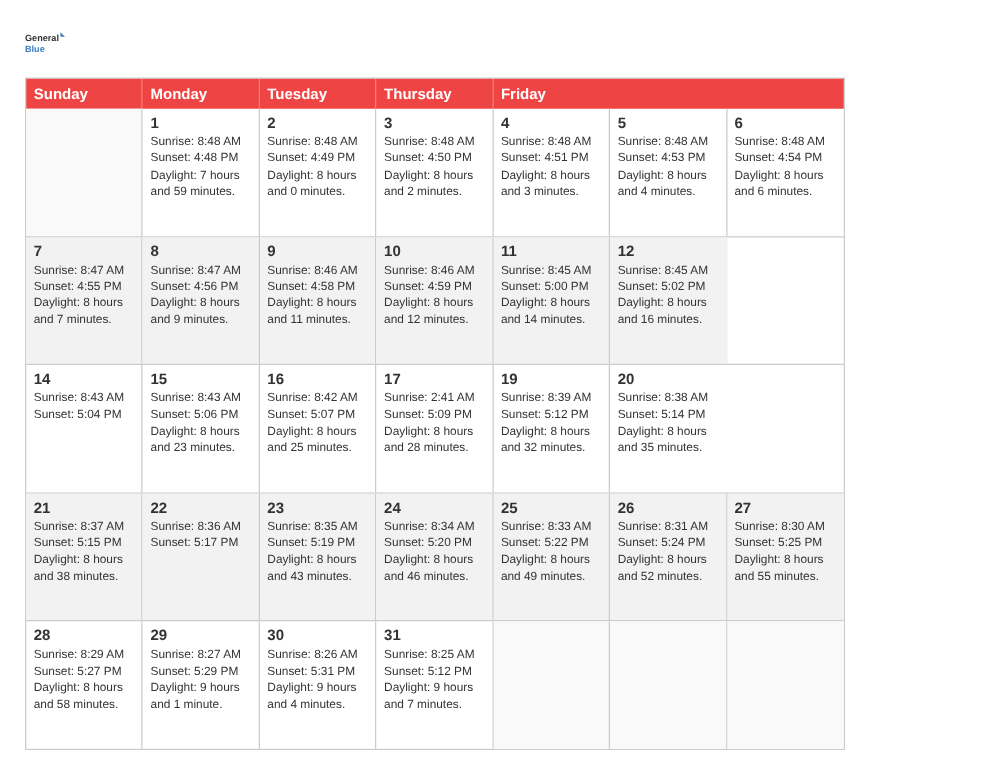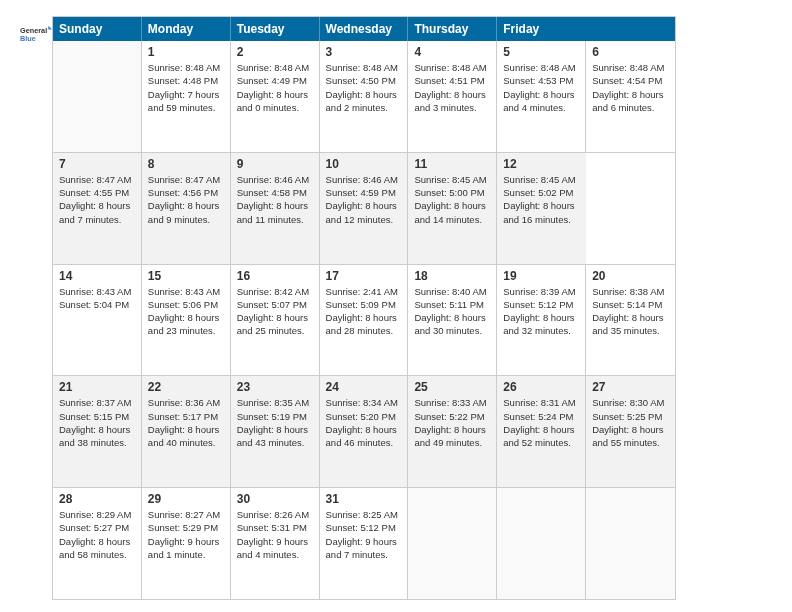--- a/index.html
+++ b/index.html
@@ -8,21 +8,21 @@
       background: #fff;
       width: 792px;
       height: 612px;
       overflow: hidden;
     }
     .page {
       width: 696px;
       height: 612px;
       padding: 16px 20px 12px 20px;
       display: flex;
-      flex-direction: row;
+      flex-direction: column;
     }
     .header {
       display: flex;
       justify-content: space-between;
       align-items: flex-start;
       margin-bottom: 10px;
     }
     .logo {
       display: flex;
       align-items: center;
@@ -44,21 +44,21 @@
     }
     .calendar {
       flex: 1;
       display: flex;
       flex-direction: column;
       border: 1px solid #ccc;
     }
     .cal-header {
       display: grid;
       grid-template-columns: repeat(7, 1fr);
-      background: #0369a1;
+      background: #ef4444;
     }
     .cal-header-cell {
       color: #fff;
       font-size: 12px;
       font-weight: bold;
       padding: 5px 6px;
       text-align: left;
       border-right: 1px solid rgba(255,255,255,0.3);
     }
     .cal-header-cell:last-child { border-right: none; }
@@ -113,21 +113,20 @@
       <div class="main-title"></div>
       <div class="subtitle"></div>
     </div>
   </div>
 
   <div class="calendar">
     <div class="cal-header">
     <div class="cal-header-cell">Sunday</div>
         <div class="cal-header-cell">Monday</div>
         <div class="cal-header-cell">Tuesday</div>
-        <div class="cal-header-cell">Wednesday</div>
         <div class="cal-header-cell">Thursday</div>
         <div class="cal-header-cell">Friday</div>
       </div>
     <div class="cal-body">
     <div class="cal-row">
           <div class="cal-cell empty"></div>
           <div class="cal-cell">
         <span class="day-num">1</span>
         <p>Sunrise: 8:48 AM</p>
         <p>Sunset: 4:48 PM</p>
@@ -220,26 +219,20 @@
         <p>Sunset: 5:07 PM</p>
         <p>Daylight: 8 hours and 25 minutes.</p>
       </div>
           <div class="cal-cell">
         <span class="day-num">17</span>
         <p>Sunrise: 2:41 AM</p>
         <p>Sunset: 5:09 PM</p>
         <p>Daylight: 8 hours and 28 minutes.</p>
       </div>
           <div class="cal-cell">
-        <span class="day-num">18</span>
-        <p>Sunrise: 8:40 AM</p>
-        <p>Sunset: 5:11 PM</p>
-        <p>Daylight: 8 hours and 30 minutes.</p>
-      </div>
-          <div class="cal-cell">
         <span class="day-num">19</span>
         <p>Sunrise: 8:39 AM</p>
         <p>Sunset: 5:12 PM</p>
         <p>Daylight: 8 hours and 32 minutes.</p>
       </div>
           <div class="cal-cell">
         <span class="day-num">20</span>
         <p>Sunrise: 8:38 AM</p>
         <p>Sunset: 5:14 PM</p>
         <p>Daylight: 8 hours and 35 minutes.</p>
@@ -249,21 +242,20 @@
           <div class="cal-cell shaded">
         <span class="day-num">21</span>
         <p>Sunrise: 8:37 AM</p>
         <p>Sunset: 5:15 PM</p>
         <p>Daylight: 8 hours and 38 minutes.</p>
       </div>
           <div class="cal-cell shaded">
         <span class="day-num">22</span>
         <p>Sunrise: 8:36 AM</p>
         <p>Sunset: 5:17 PM</p>
-        <p>Daylight: 8 hours and 40 minutes.</p>
       </div>
           <div class="cal-cell shaded">
         <span class="day-num">23</span>
         <p>Sunrise: 8:35 AM</p>
         <p>Sunset: 5:19 PM</p>
         <p>Daylight: 8 hours and 43 minutes.</p>
       </div>
           <div class="cal-cell shaded">
         <span class="day-num">24</span>
         <p>Sunrise: 8:34 AM</p>

